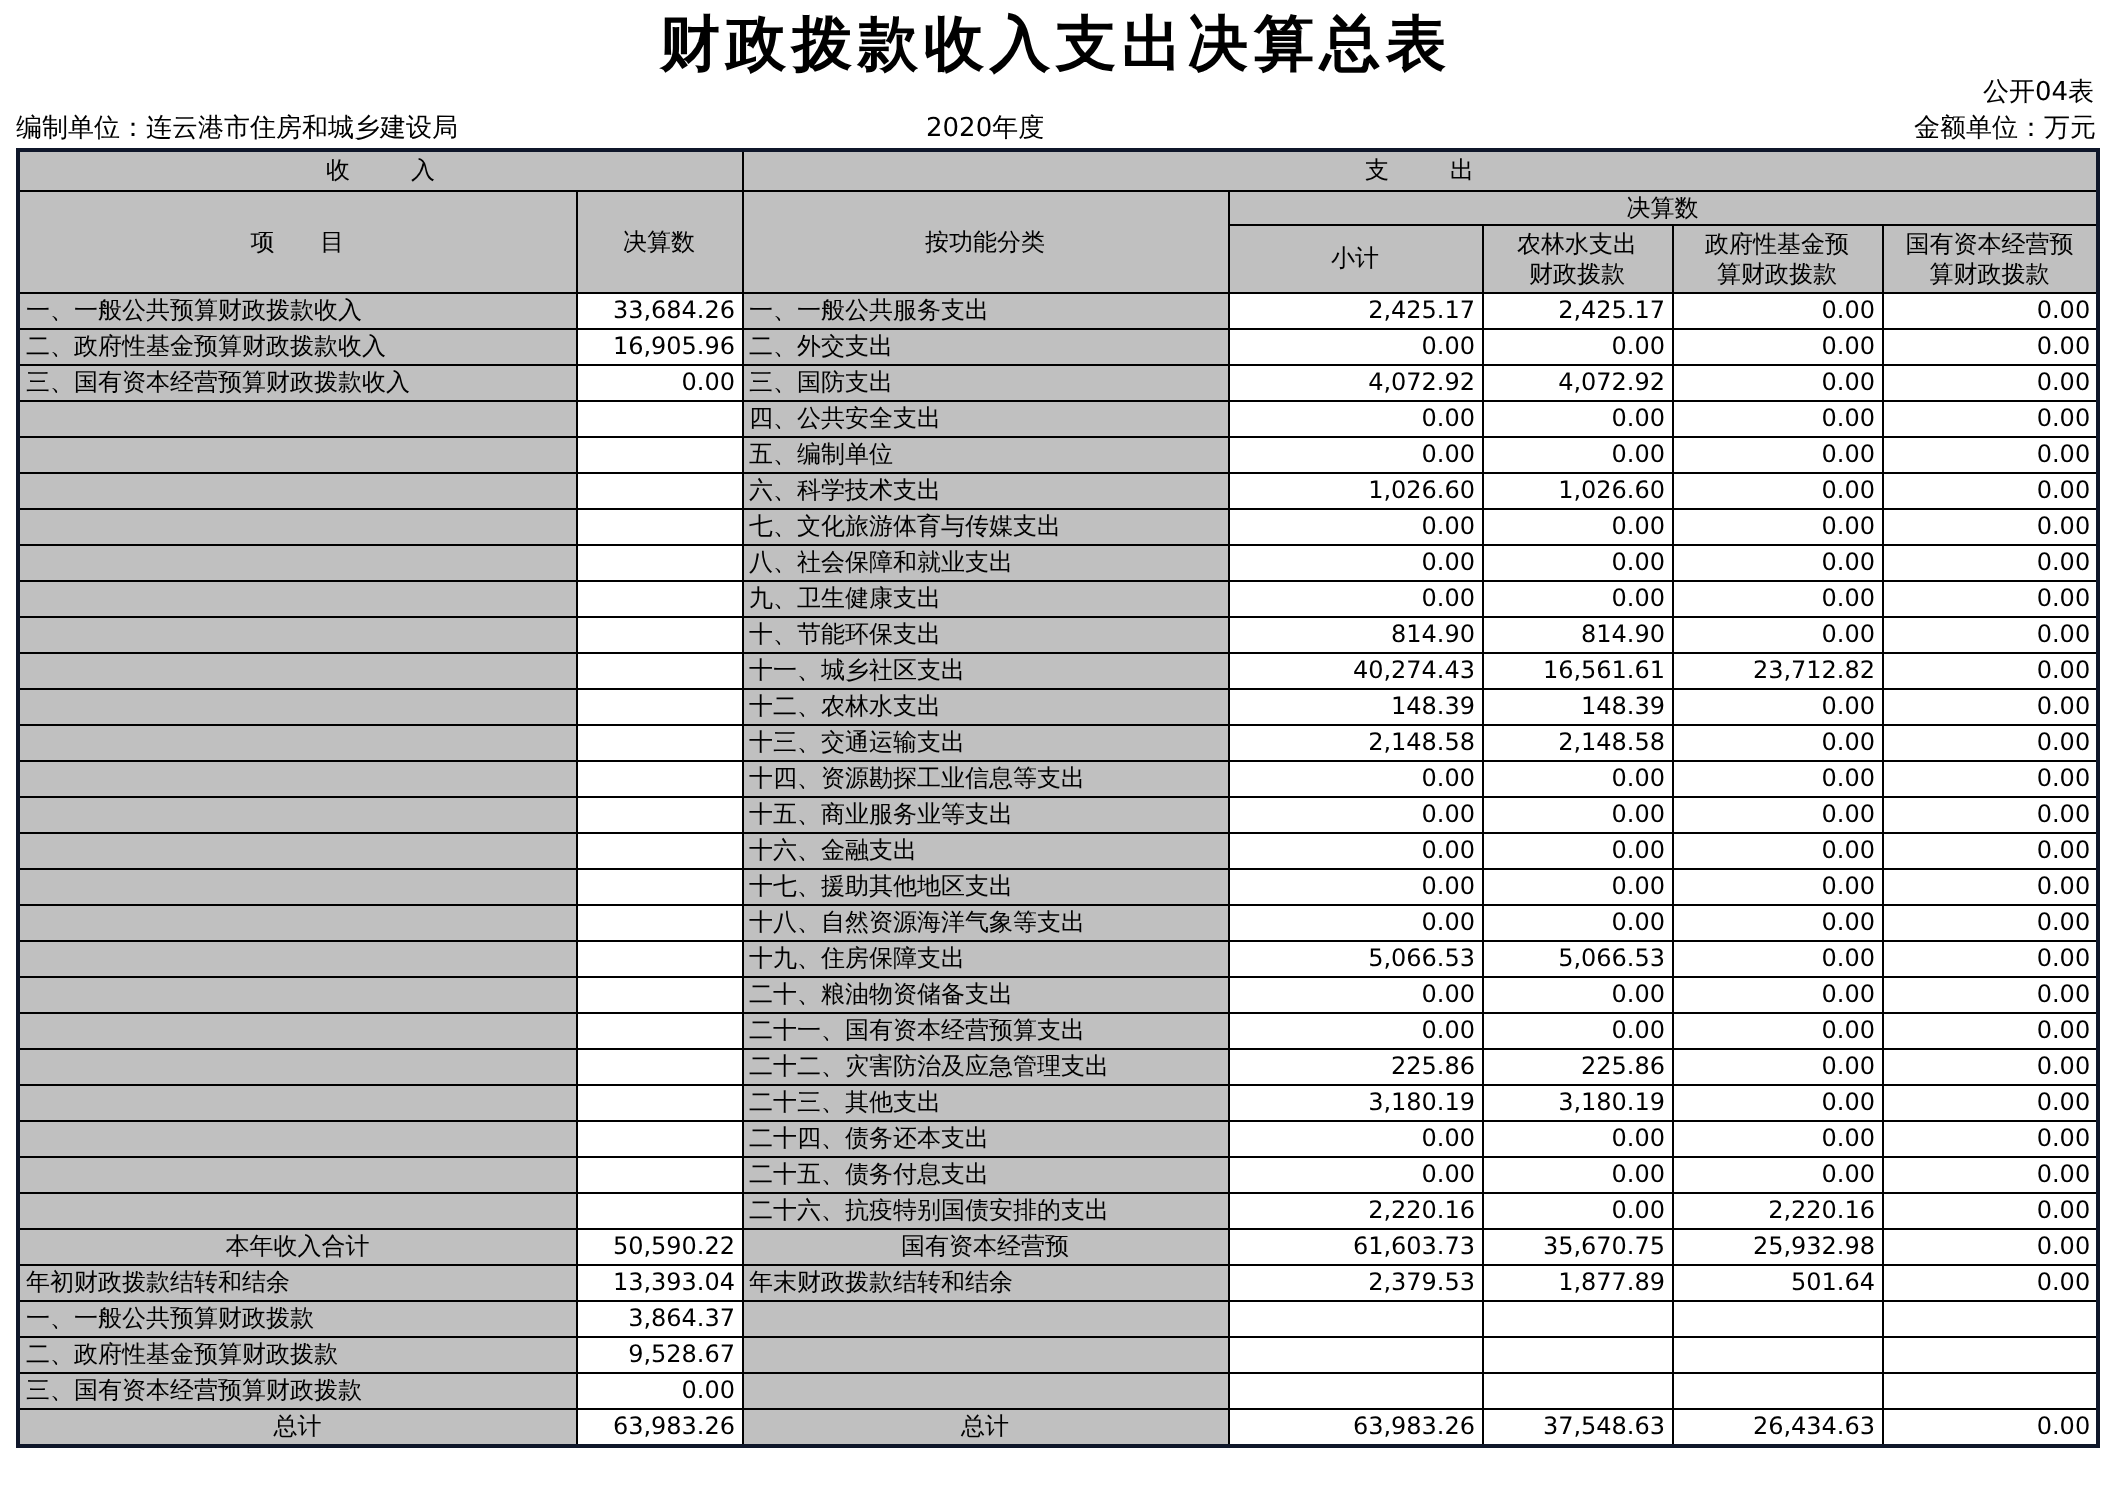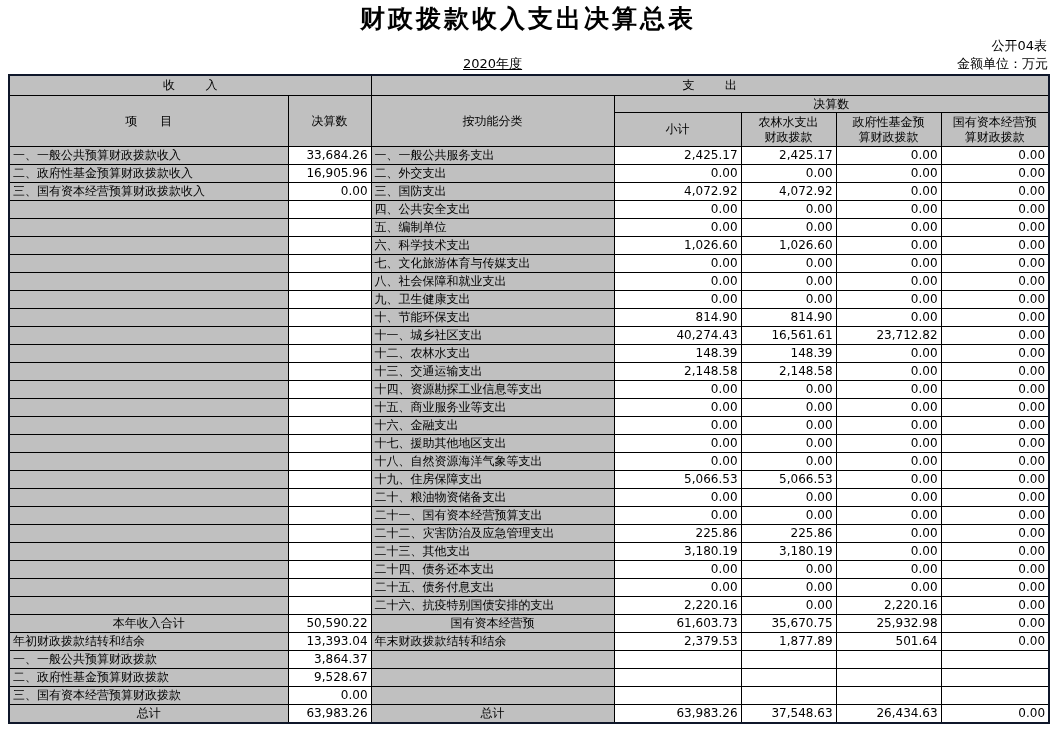--- a/index.html
+++ b/index.html
@@ -1,23 +1,23 @@
 <!DOCTYPE html>
 <html><head>
 <meta charset="utf-8">
 <style>
   html,body{margin:0;padding:0;background:#fff;}
   body{width:1056px;height:751px;font-family:"DejaVu Sans",sans-serif;color:#000;}
   .page{position:relative;width:1056px;height:751px;background:#fff;overflow:hidden;}
   .title{position:absolute;top:2px;left:0;width:100%;text-align:center;
-         font-family:Liberation Serif, serif;font-weight:bold;font-size:25px;letter-spacing:3px;}
+         font-family:Liberation Serif, serif;font-weight:bold;font-size:30px;letter-spacing:3px;}
   .table-code{position:absolute;top:37px;right:9px;font-size:13px;}
   .info-line{position:absolute;top:55px;left:8px;width:1040px;height:18px;font-size:13px;}
   .info-left{position:absolute;left:0;top:0;}
-  .info-center{position:absolute;left:455px;top:0;text-decoration:underline;}
+  .info-center{position:absolute;left:455px;top:0;}
   .info-right{position:absolute;right:0;top:0;}
   table.main{position:absolute;top:74px;left:8px;width:1040px;border-collapse:collapse;
              table-layout:fixed;border:2px solid #0f172a;}
   table.main th,table.main td{border:1px solid #000;font-weight:normal;font-size:12px;
              padding:0 3px;overflow:hidden;line-height:1.25;}
   th{background:#c0c0c0;text-align:center;vertical-align:middle;}
   .band{height:19px;white-space:pre;font-size:13px;}
   .hdr-tall{white-space:pre;}
   .figrow th{height:16px;}
   .colnames th{height:33px;white-space:pre-line;}
@@ -26,20 +26,21 @@
   td.item.c{text-align:center;}
   td.num{background:#fff;text-align:right;white-space:nowrap;}
 </style>
 </head>
 <body>
 
 <div class="page">
   <div class="title">财政拨款收入支出决算总表</div>
   <div class="table-code">公开04表</div>
   <div class="info-line">
+    <span class="info-left">编制单位：连云港市住房和城乡建设局</span>
     <span class="info-center">2020年度</span>
     <span class="info-right">金额单位：万元</span>
   </div>
 
   <table class="main">
     <colgroup>
       <col style="width:279px">
         <col style="width:83px">
         <col style="width:243px">
       <col style="width:127px">

